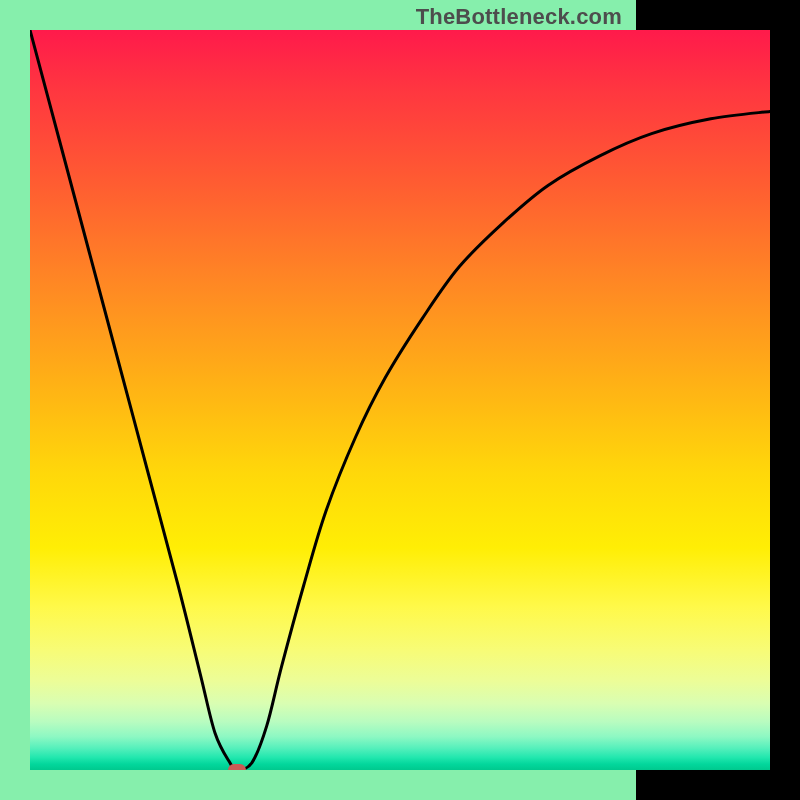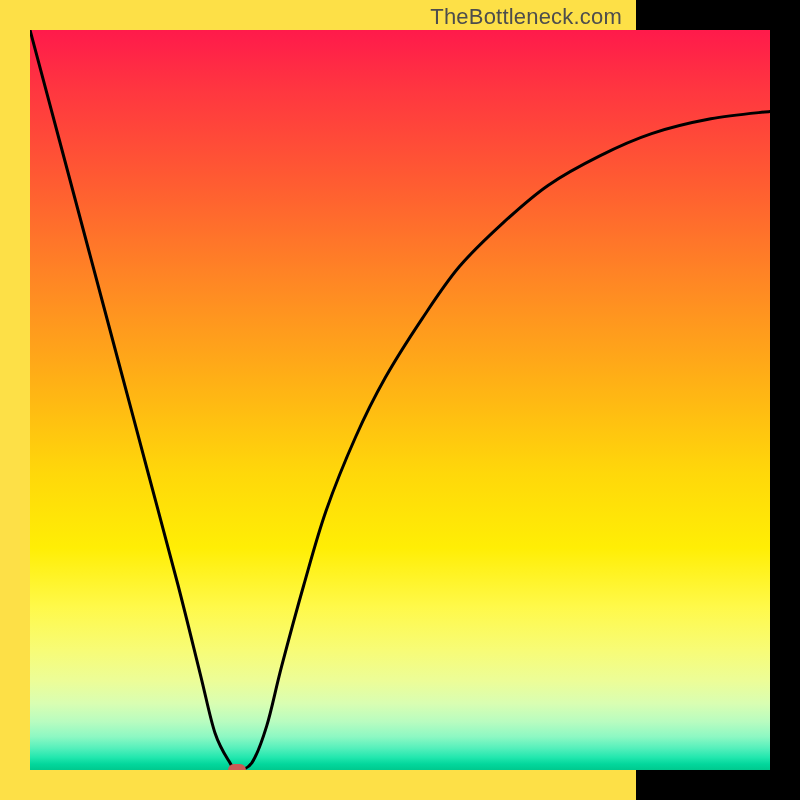--- a/index.html
+++ b/index.html
@@ -8,21 +8,22 @@
     width: 800px;
     height: 800px;
     background: #000;
     overflow: hidden;
     font-family: Arial, Helvetica, sans-serif;
   }
   .frame {
     position: relative;
     width: 636px;
     height: 800px;
-    background: #fde047;
+    background: #86efac;
+    font-weight: bold;
   }
   .watermark {
     position: absolute;
     top: 4px;
     right: 14px;
     color: #4d4d4d;
     font-size: 22px;
     letter-spacing: 0.2px;
     z-index: 10;
     user-select: none;

